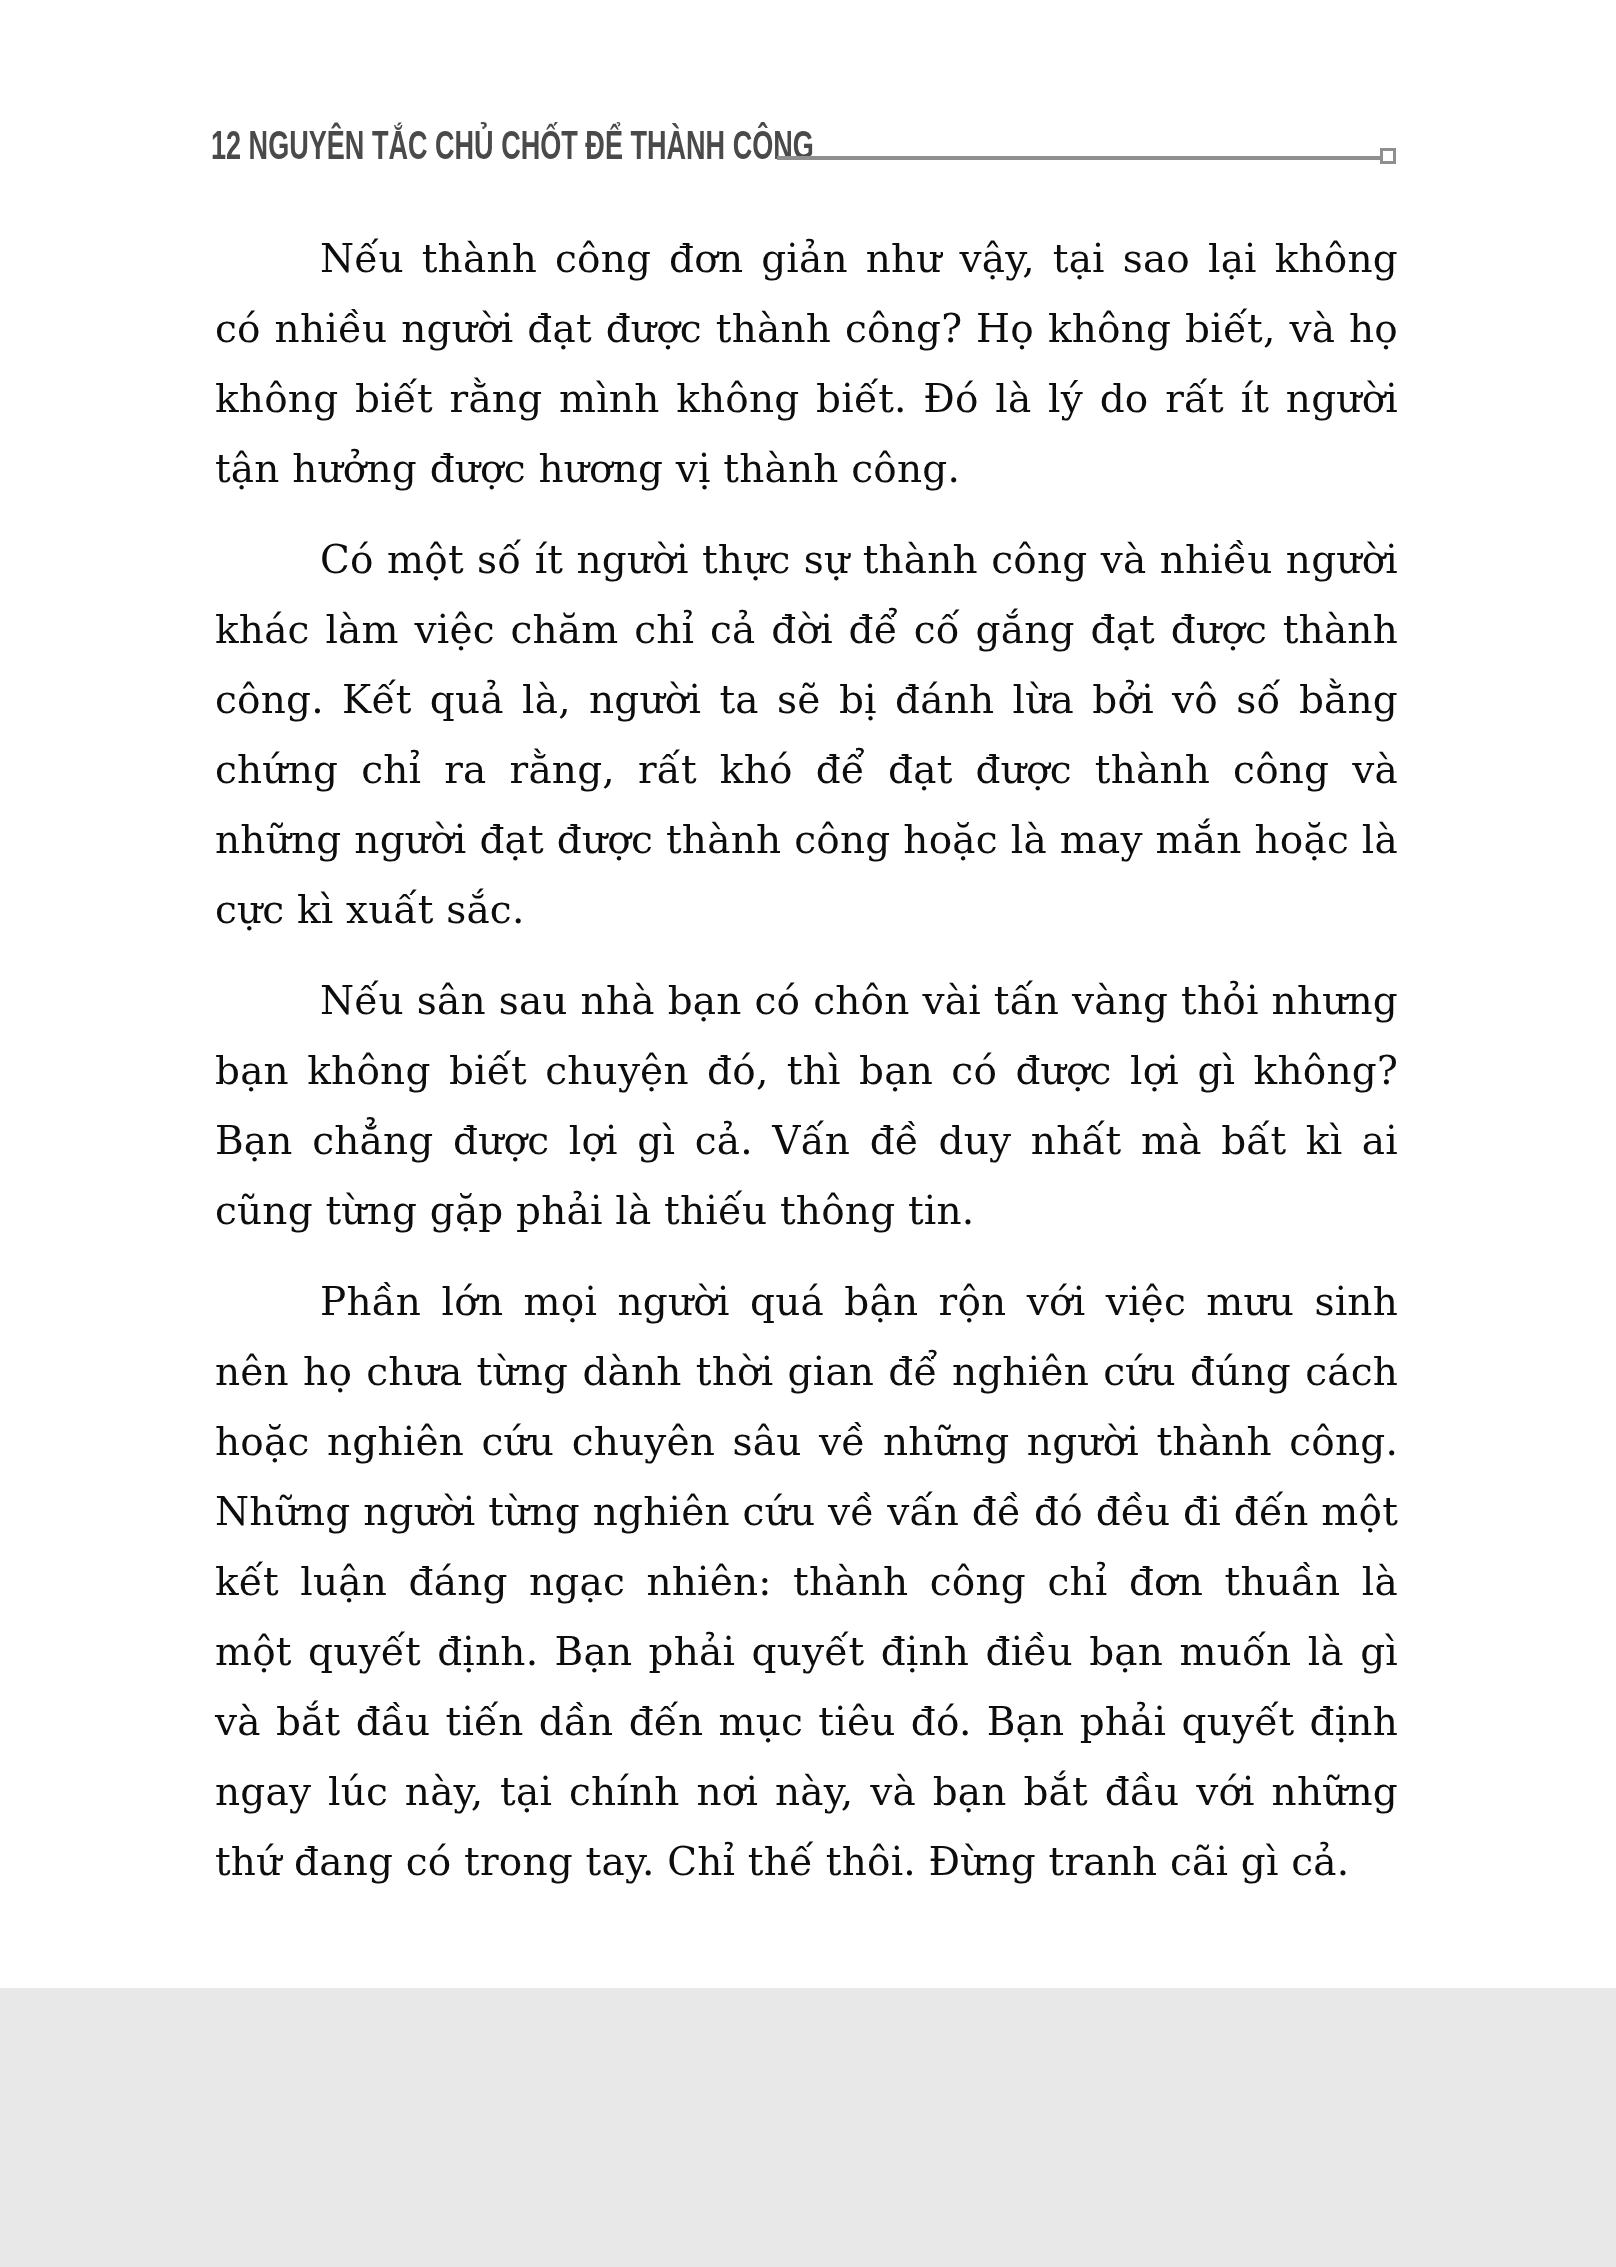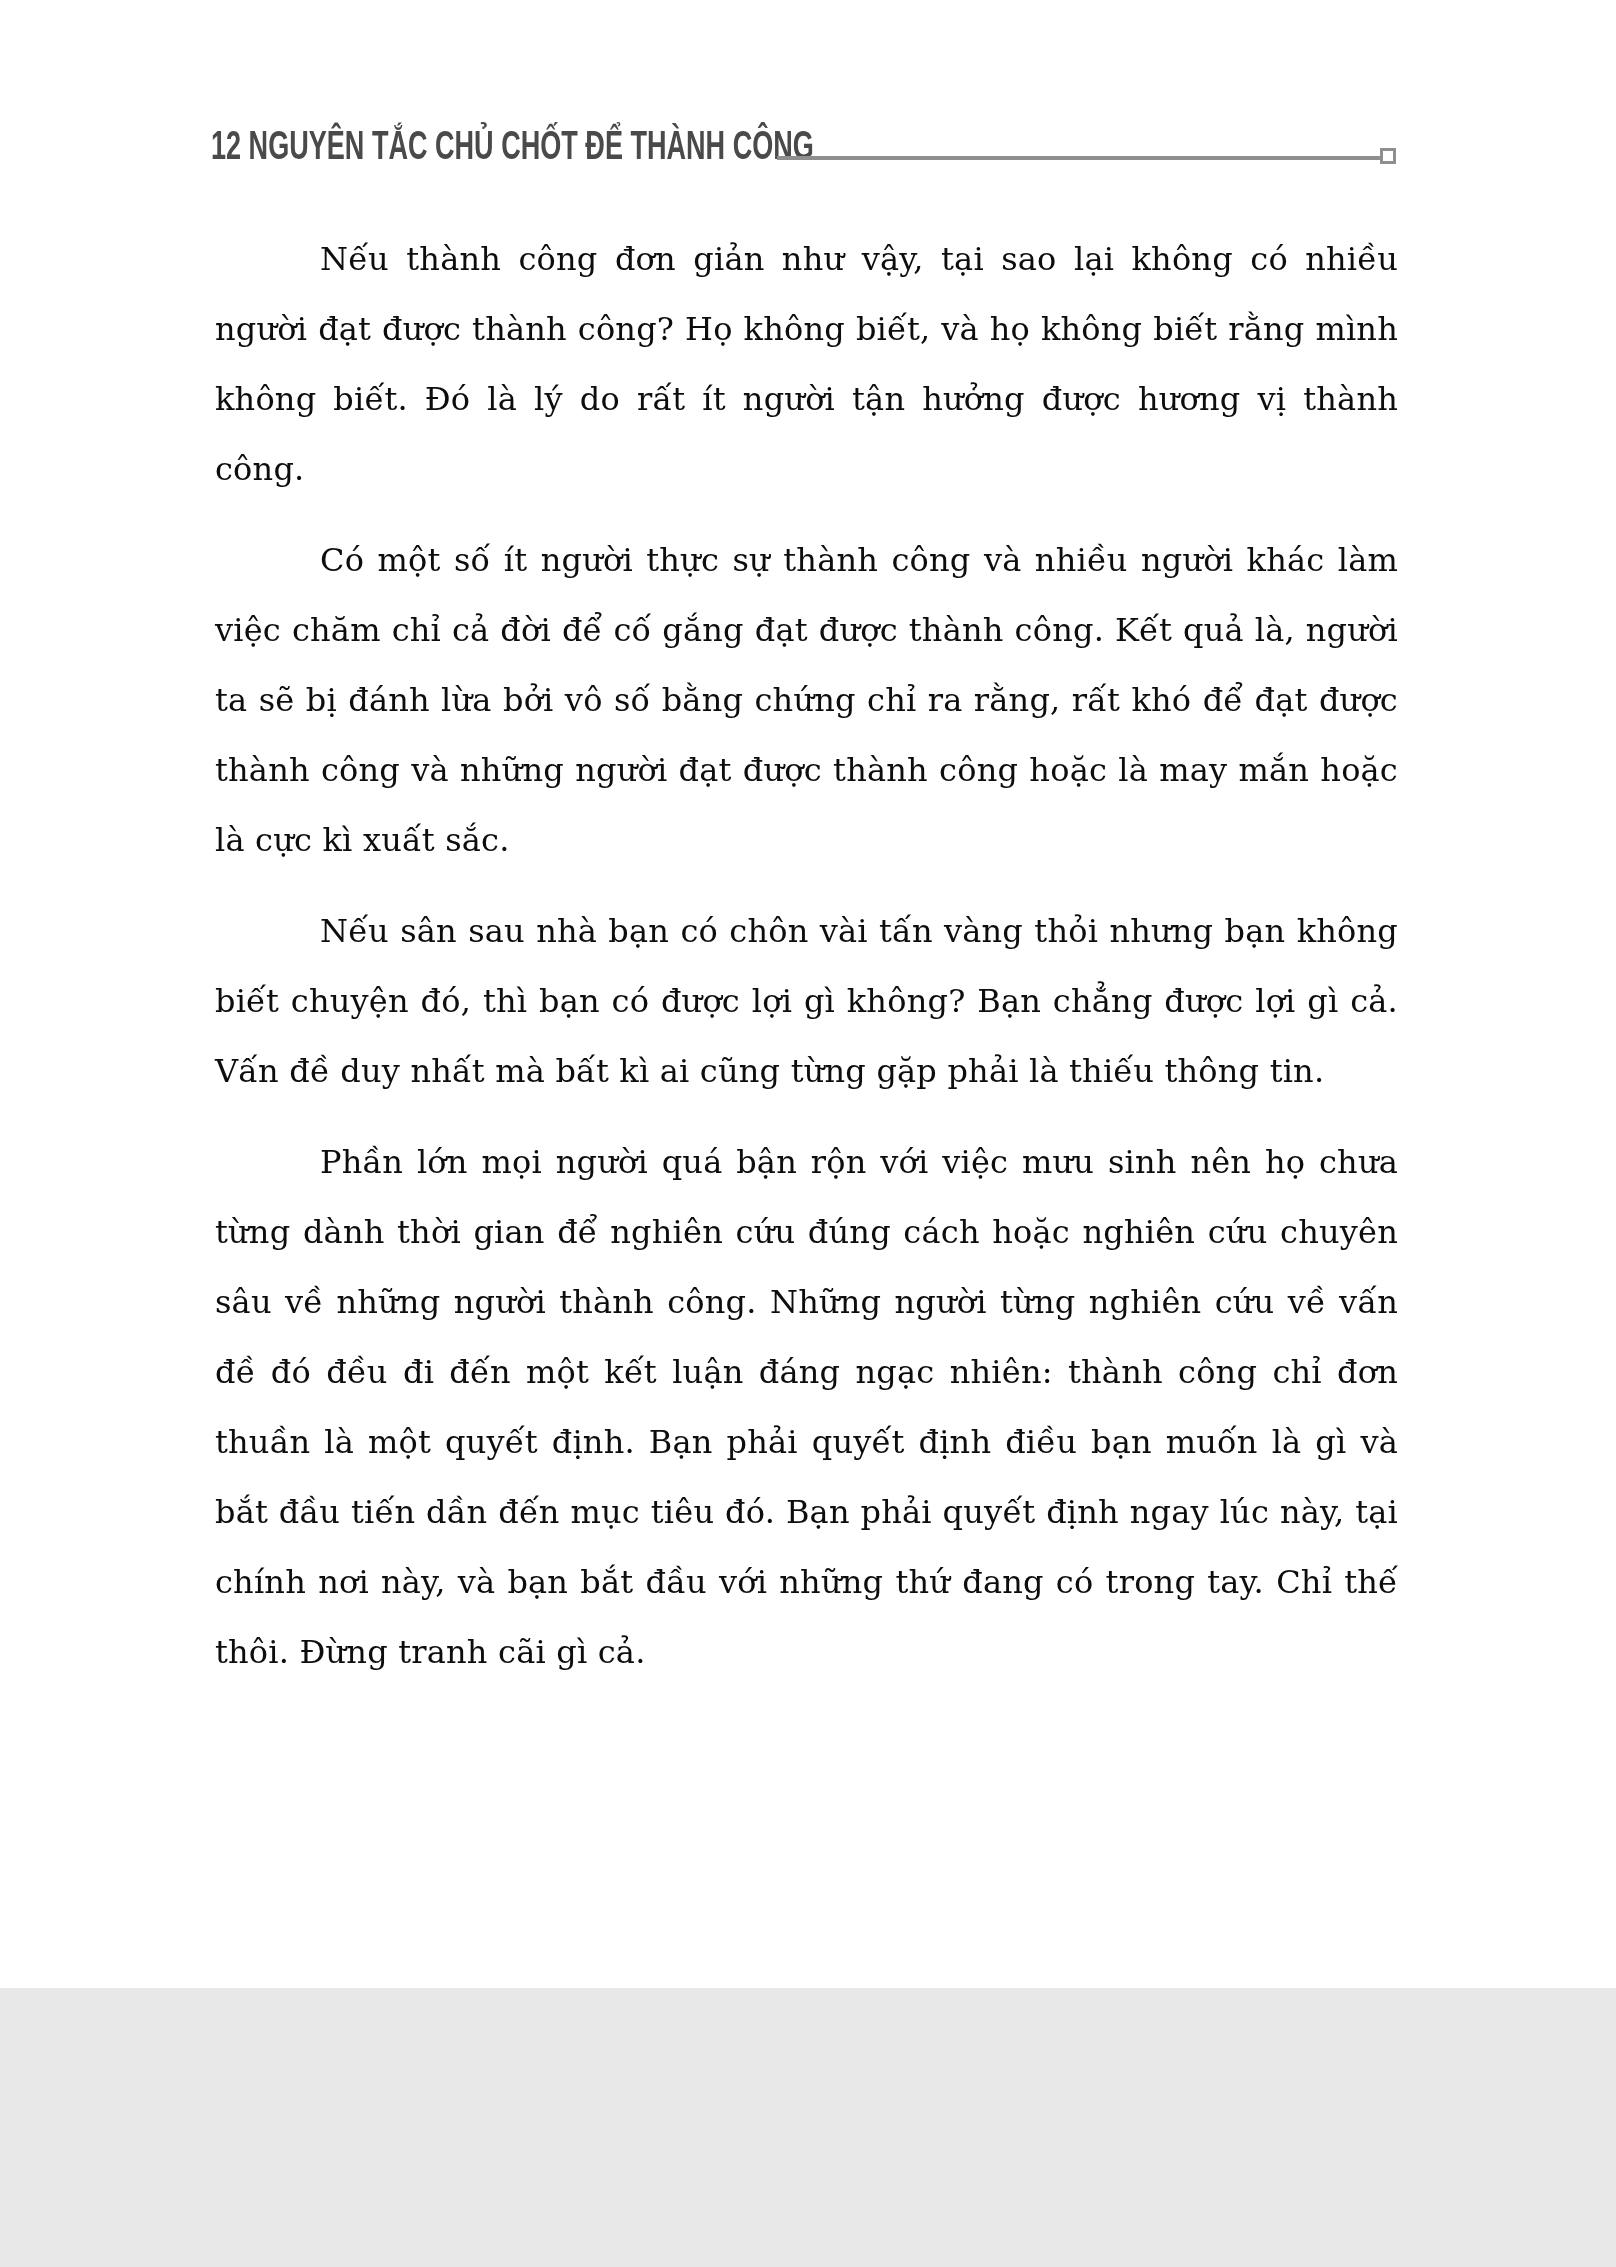--- a/index.html
+++ b/index.html
@@ -55,21 +55,21 @@
     background: #ffffff;
   }
 
   
   .body-text {
     position: absolute;
     left: 215px;
     top: 224px;
     width: 1183px;
     font-family: "DejaVu Serif", "Liberation Serif", serif;
-    font-size: 32px;
+    font-size: 39px;
     line-height: 70px;
     color: #0d0d0d;
     text-align: justify;
     letter-spacing: 0.2px;
   }
   .body-text p {
     margin: 0;
     text-indent: 105px;
   }
   .body-text p + p {

